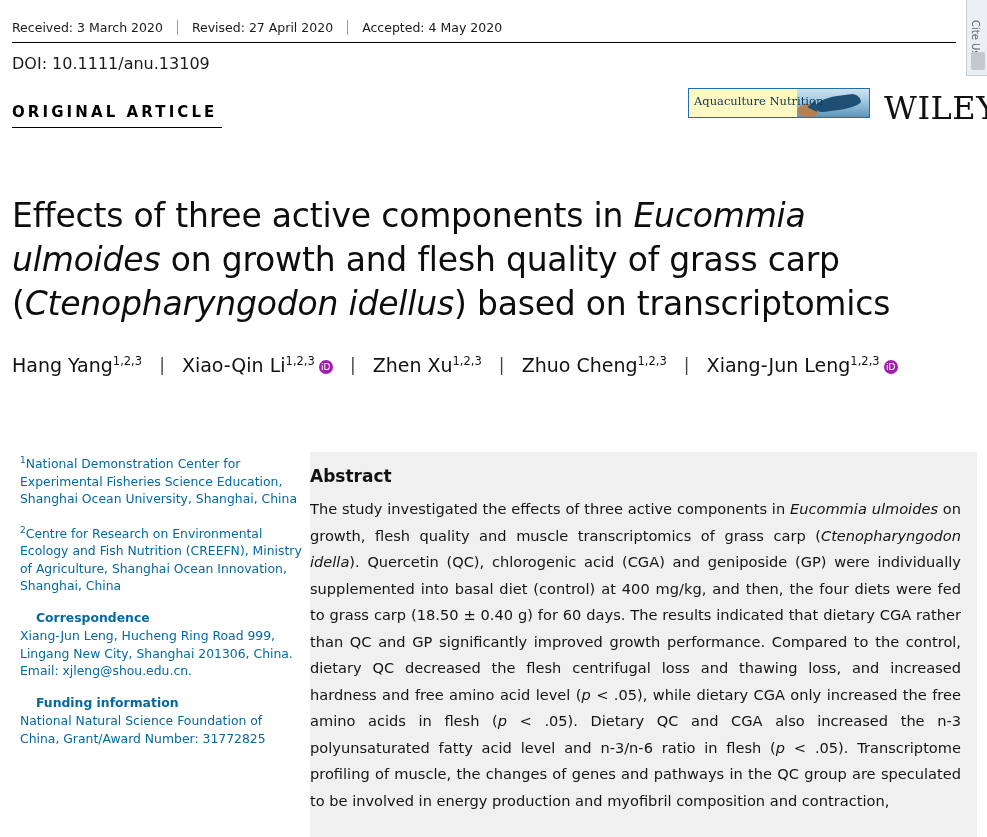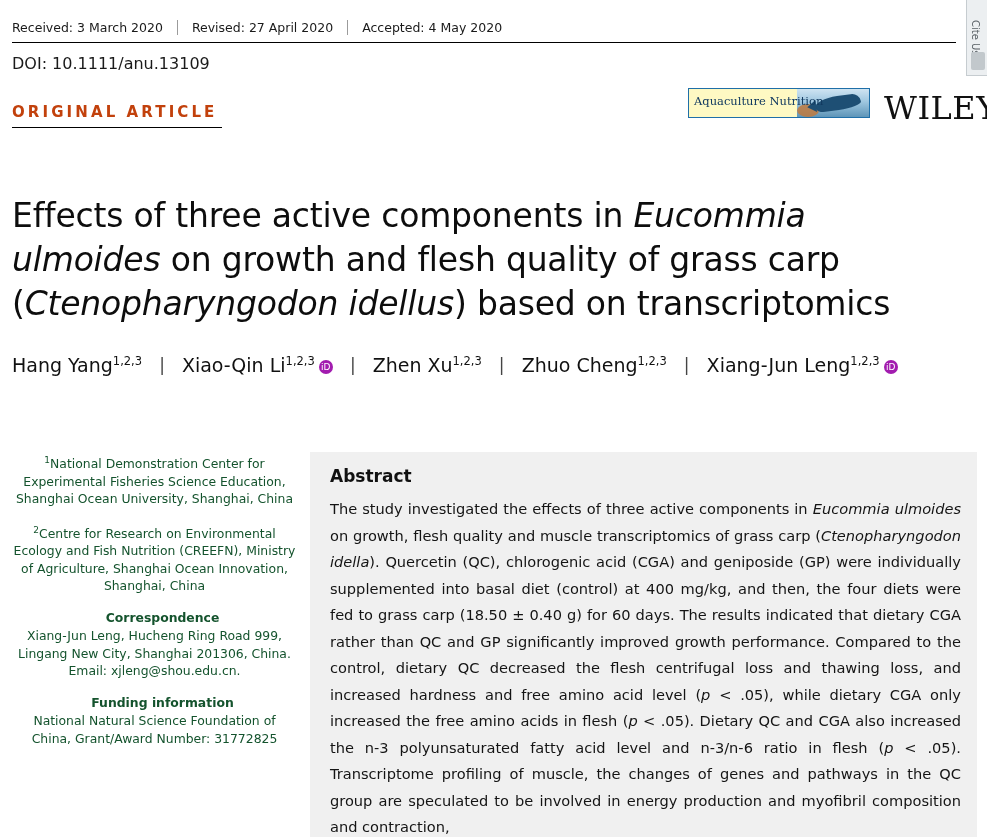--- a/index.html
+++ b/index.html
@@ -62,21 +62,21 @@
   }
 
   
   .article-type {
     position: absolute;
     left: 12px;
     top: 103px;
     font-size: 15px;
     letter-spacing: 3.1px;
     font-weight: 600;
-    color: #c2410c;
+    color: #000000;
   }
   .rule-type {
     position: absolute;
     left: 12px;
     top: 127px;
     width: 210px;
     height: 1px;
     background: #000;
   }
 
@@ -229,27 +229,26 @@
     display: inline-block;
     color: #444;
     margin: 0 11px;
     font-size: 17px;
     vertical-align: 1px;
   }
 
   
   .affil-col {
     position: absolute;
-    left: 12px;
+    left: 20px;
     top: 452px;
     width: 285px;
     font-size: 12.4px;
     line-height: 17.5px;
-    color: #14532d;
-    text-align: center;
+    color: #0369a1;
   }
   .affil {
     margin-bottom: 14px;
   }
   .affil .sup {
     font-size: 9px;
     vertical-align: super;
   }
   .block-head {
     font-weight: bold;
@@ -263,21 +262,21 @@
 
   
   .abstract-box {
     position: absolute;
     left: 310px;
     top: 452px;
     width: 667px;
     height: 385px;
     background: #f0f0f0;
     box-sizing: border-box;
-    padding: 14px 16px 0 20px;
+    padding: 14px 16px 0 0;
   }
   .abstract-title {
     font-size: 17px;
     font-weight: bold;
     color: #111;
     margin-bottom: 10px;
   }
   .abstract-text {
     font-size: 14.6px;
     line-height: 26.5px;

